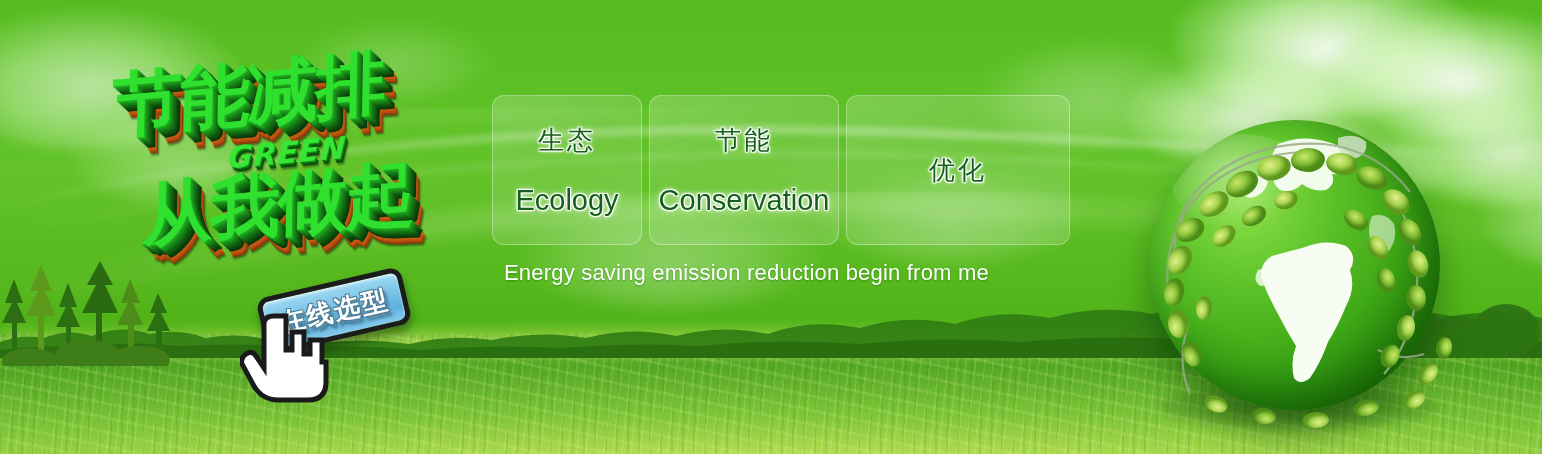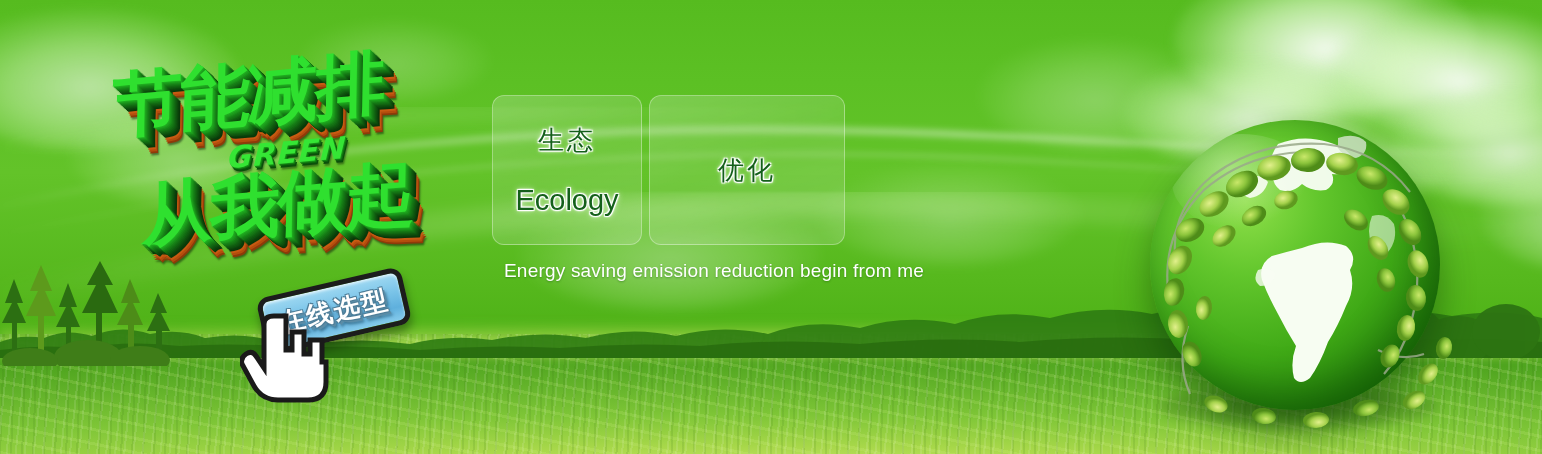--- a/index.html
+++ b/index.html
@@ -92,37 +92,37 @@
   .fbox{
     width:150px; height:150px;
     border-radius:12px;
     background:linear-gradient(160deg, rgba(255,255,255,.20) 0%, rgba(255,255,255,.10) 45%, rgba(255,255,255,.16) 100%);
     border:1px solid rgba(255,255,255,.33);
     display:flex; flex-direction:column; align-items:center; justify-content:center;
     gap:26px;
     backdrop-filter:blur(1px);
   }
   .fbox.wide{ width:190px; }
-  .fbox.wide2{ width:196px; }
+  .fbox.wide2{ width:224px; }
   .fb-cn{
     font-family:"DejaVu Sans", sans-serif;
     font-size:26px; font-weight:normal; color:#14601a; letter-spacing:3px;
     text-shadow:0 0 3px #fff, 0 0 5px #fff, 1px 1px 1px #fff, -1px -1px 1px #fff, 1px -1px 1px #fff, -1px 1px 1px #fff;
   }
   .fb-en{
     font-family:"Liberation Sans", sans-serif;
     font-size:29px; color:#14601a; letter-spacing:0px;
     text-shadow:0 0 3px #fff, 0 0 6px #fff, 1px 1px 1px #fff, -1px -1px 1px #fff, 1px -1px 1px #fff, -1px 1px 1px #fff;
   }
 
   
   .tagline{
     position:absolute; left:504px; top:260px;
     font-family:"Liberation Sans", sans-serif;
-    font-size:19px; color:#ffffff; letter-spacing:.2px;
+    font-size:22px; color:#ffffff; letter-spacing:.2px;
     text-shadow:0 1px 2px rgba(0,60,0,.35);
     text-align:center;
   }
 
   
   .cta-wrap{ position:absolute; left:252px; top:272px; width:170px; height:110px; }
   .cta{
     position:absolute; left:8px; top:10px;
     width:148px; height:58px;
     transform:rotate(-13deg);
@@ -248,20 +248,24 @@
     <div class="hl-line hl-2">从我做起</div>
   </div>
 
   <div class="boxes">
 
     <div class="fbox">
       <div class="fb-cn">生态</div>
       <div class="fb-en">Ecology</div>
     </div>
 
+    <div class="fbox wide">
+      <div class="fb-cn">节能</div>
+      <div class="fb-en">Conservation</div>
+    </div>
 
     <div class="fbox wide2">
       <div class="fb-cn">优化</div>
     </div>
 
   </div>
 
   <div class="tagline">Energy saving emission reduction begin from me</div>
 
   <div class="cta-wrap">

